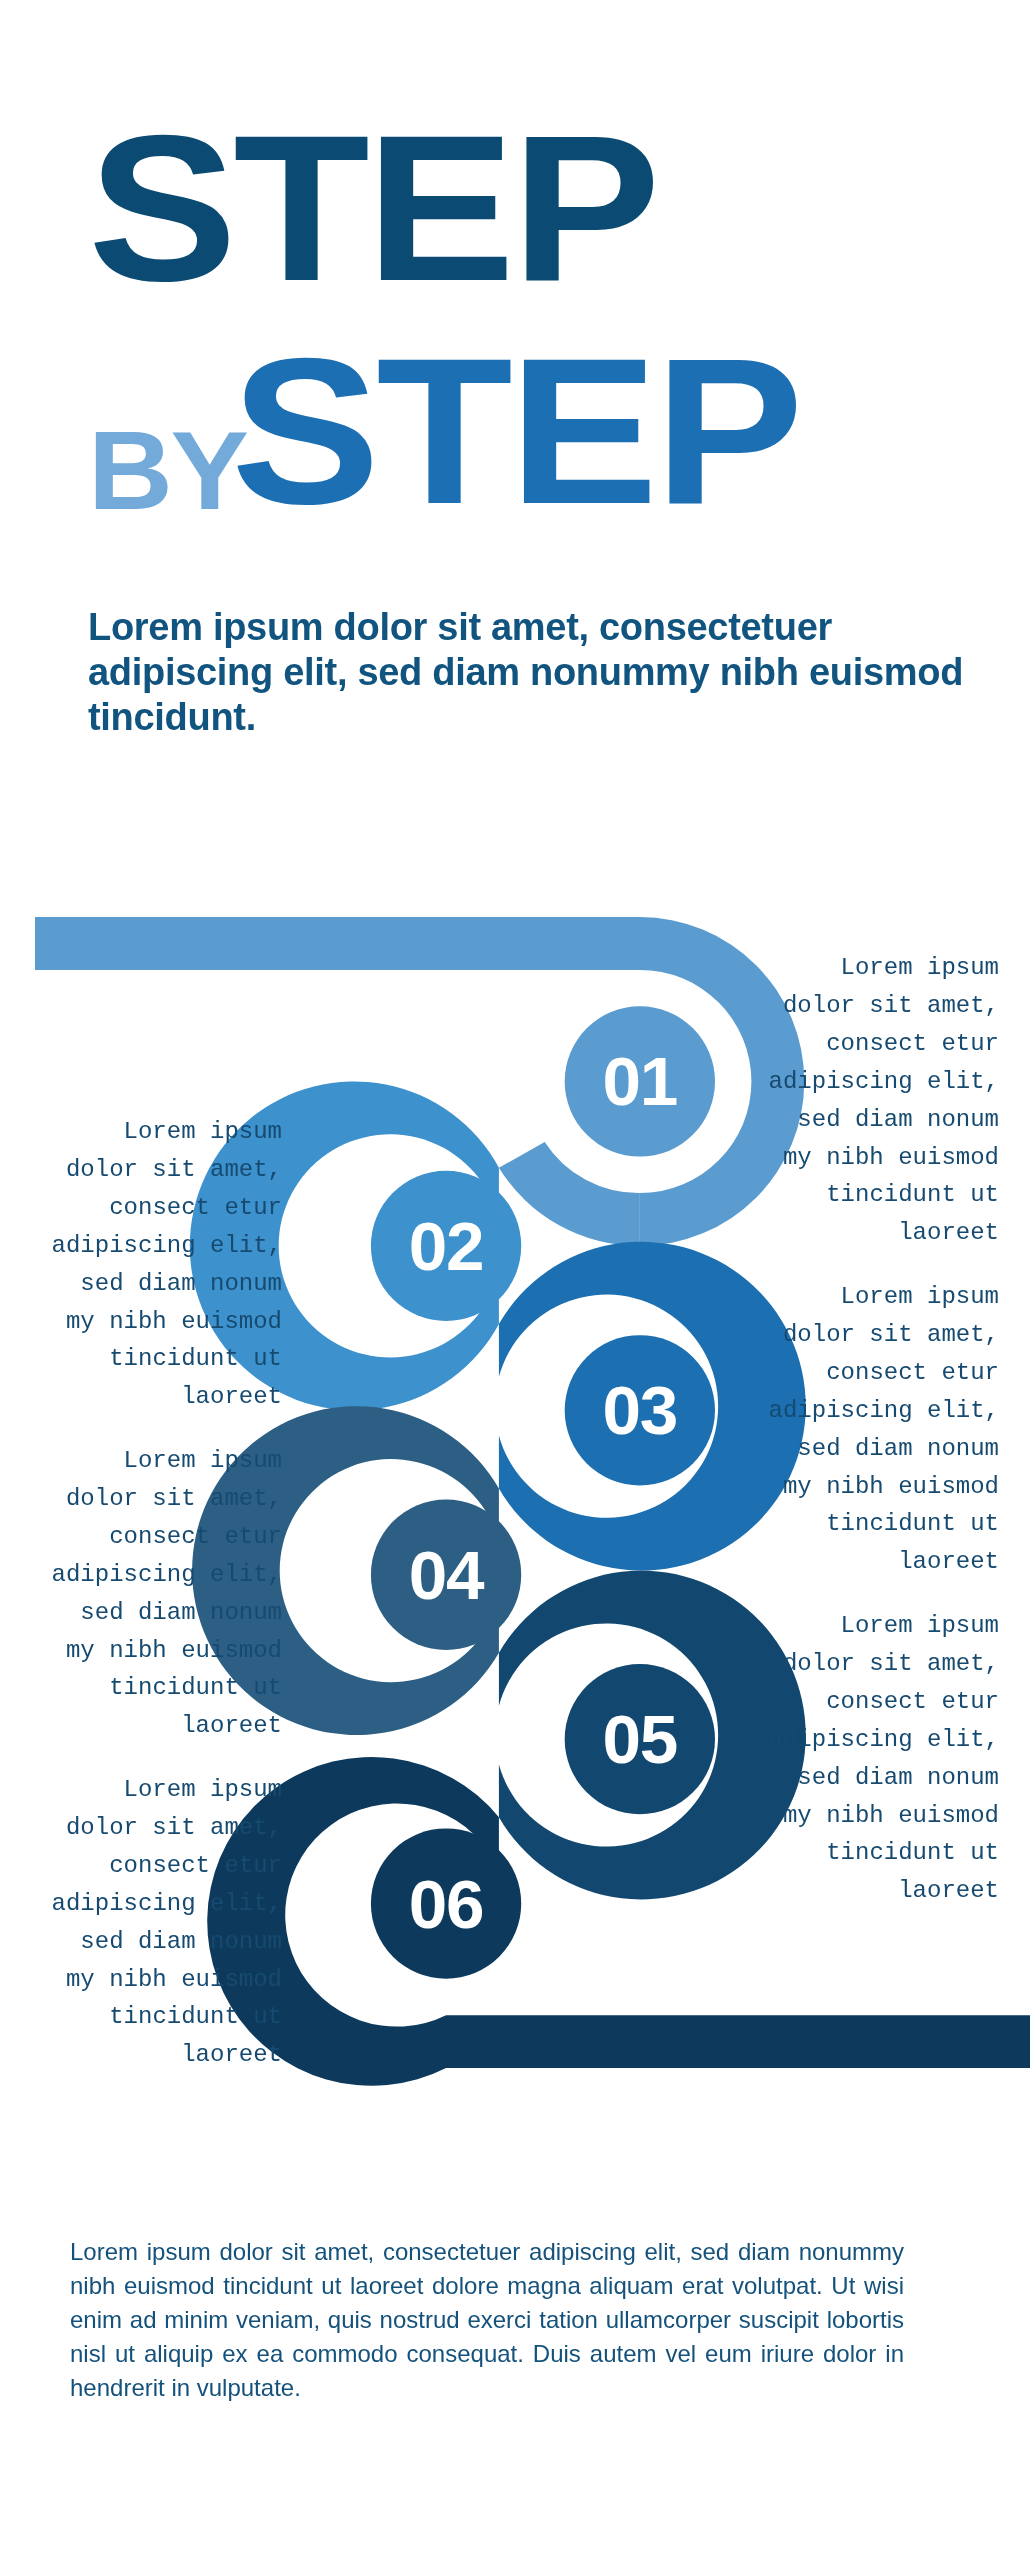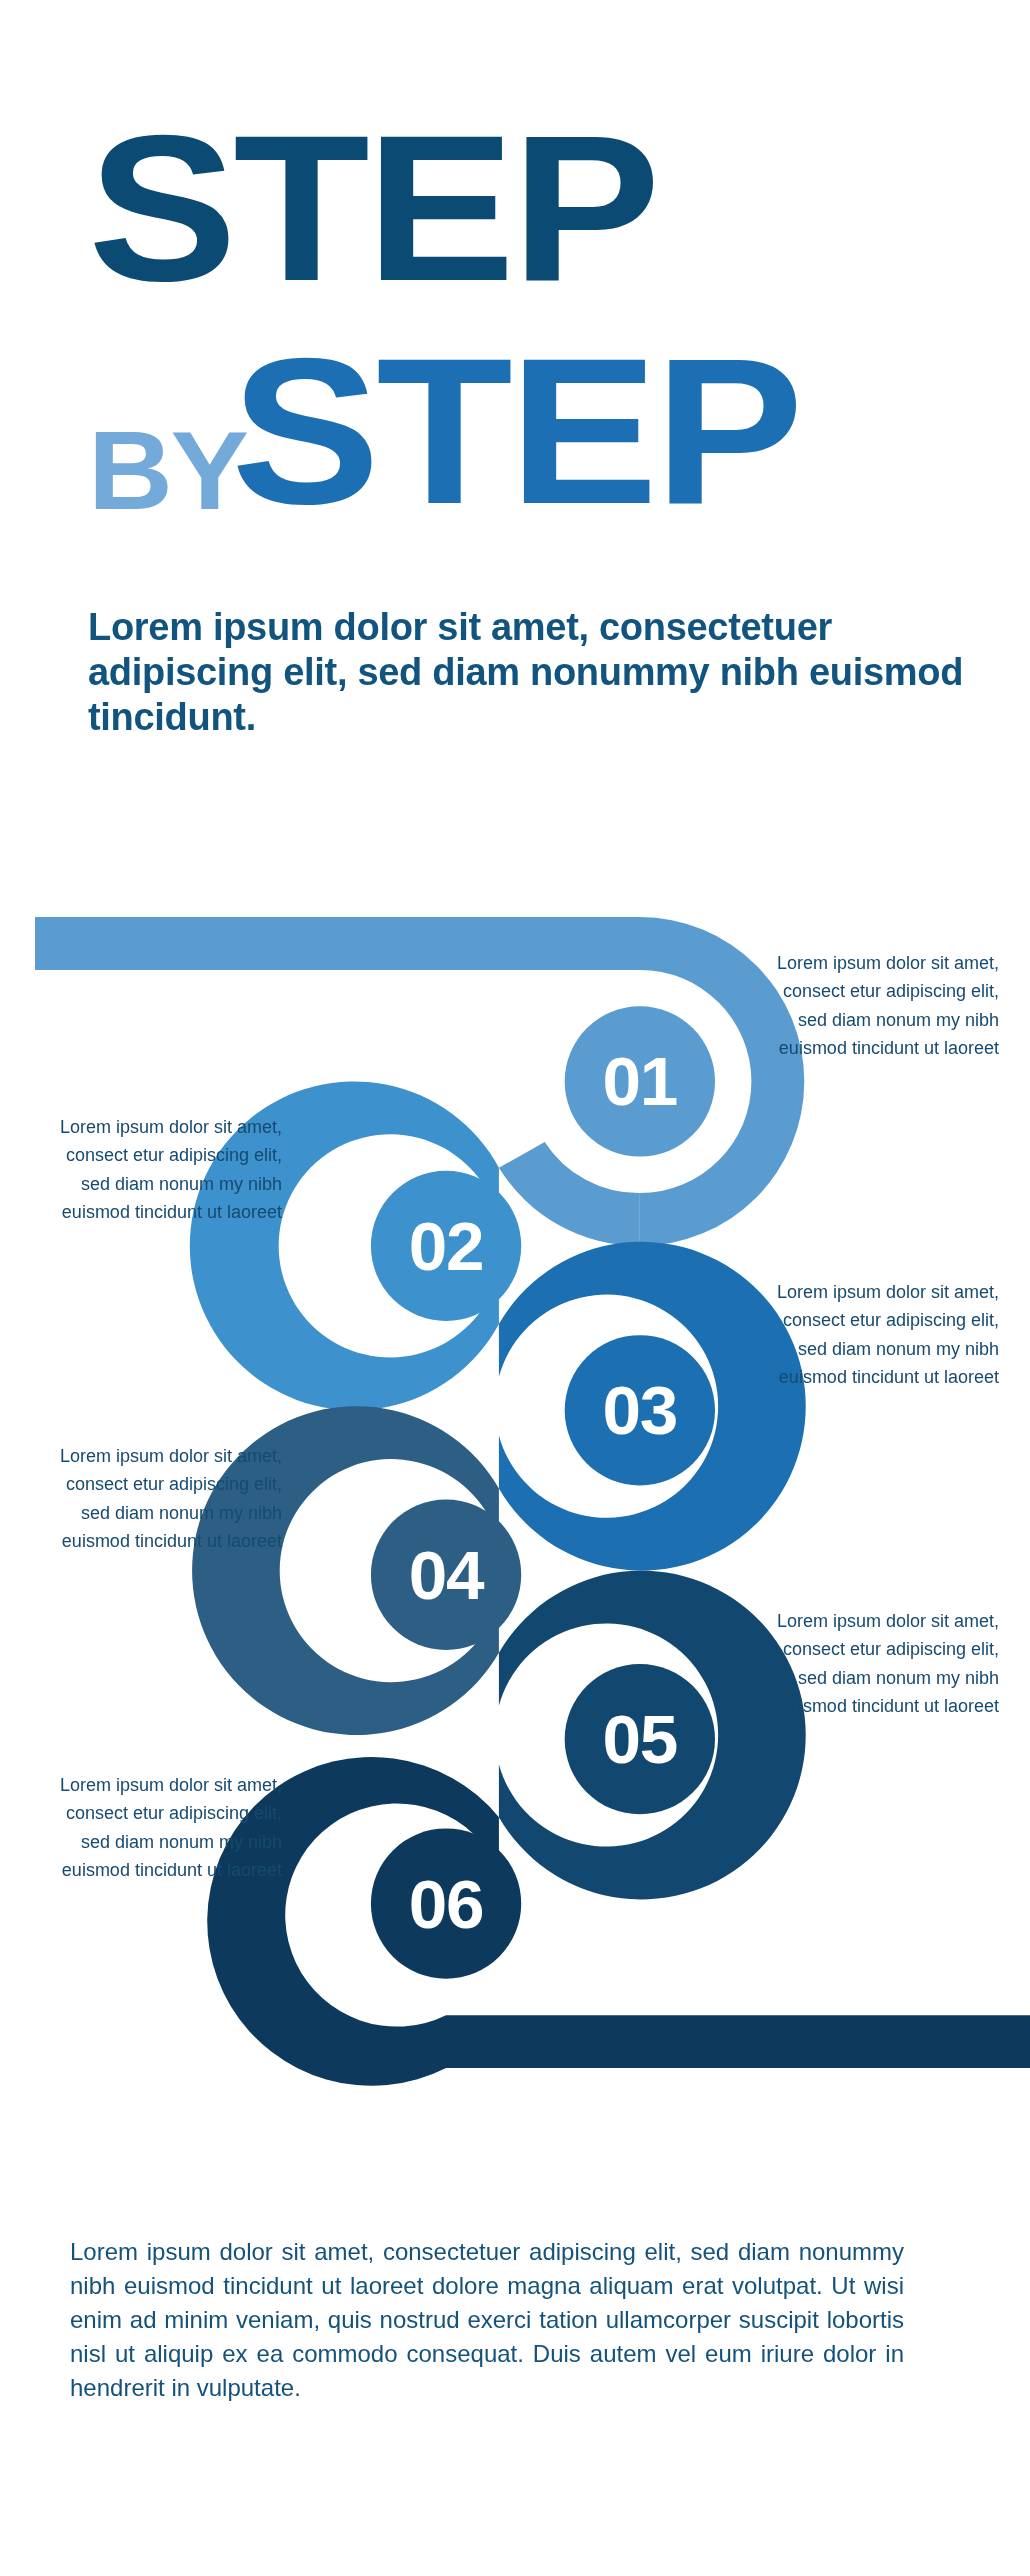--- a/index.html
+++ b/index.html
@@ -93,24 +93,24 @@
     font-weight: 700;
     font-size: 118px;
     fill: #ffffff;
     letter-spacing: -2px;
   }
 
   
   .caption {
     position: absolute;
     width: 235px;
-    font-size: 18px;
+    font-size: 24px;
     line-height: 1.58;
     color: #164a70;
-    font-family: Liberation Sans, sans-serif;
+    font-family: Liberation Mono, monospace;
   }
   .caption.right { text-align: right; }
   .caption.left  { text-align: right; }
 
   
   .footer-text {
     position: absolute;
     left: 70px;
     top: 2235px;
     width: 834px;

